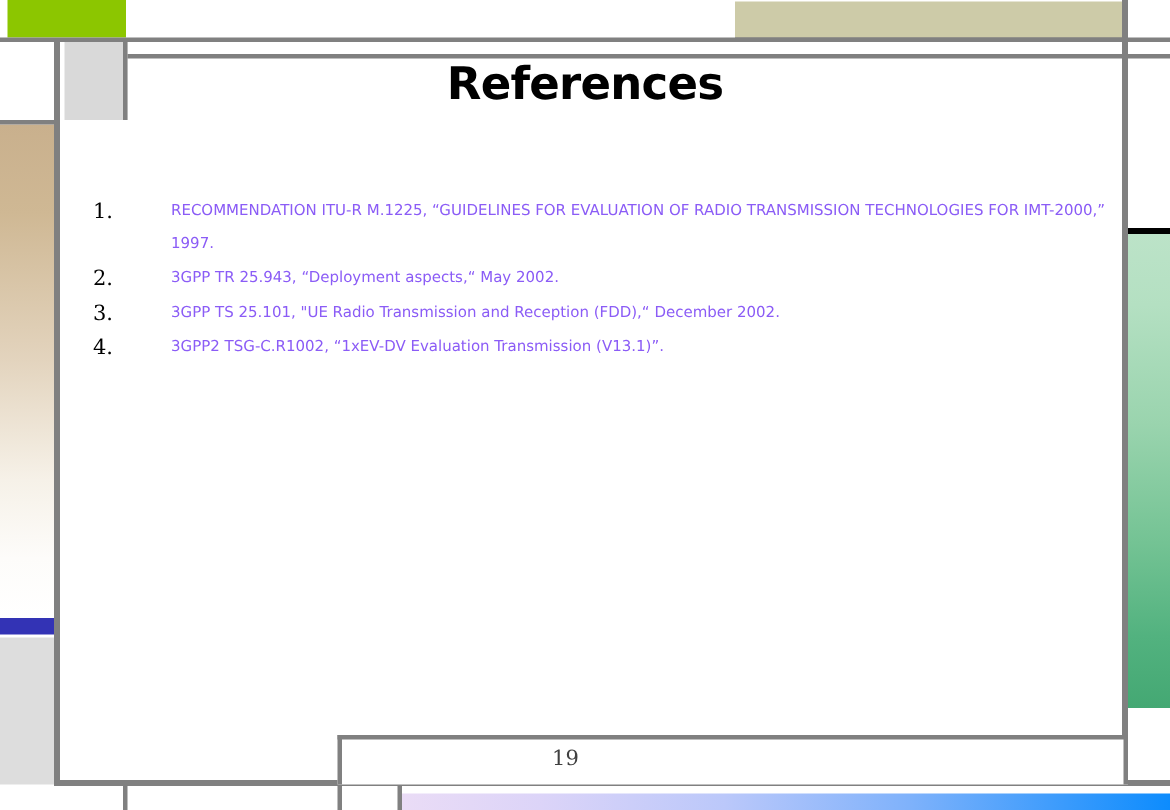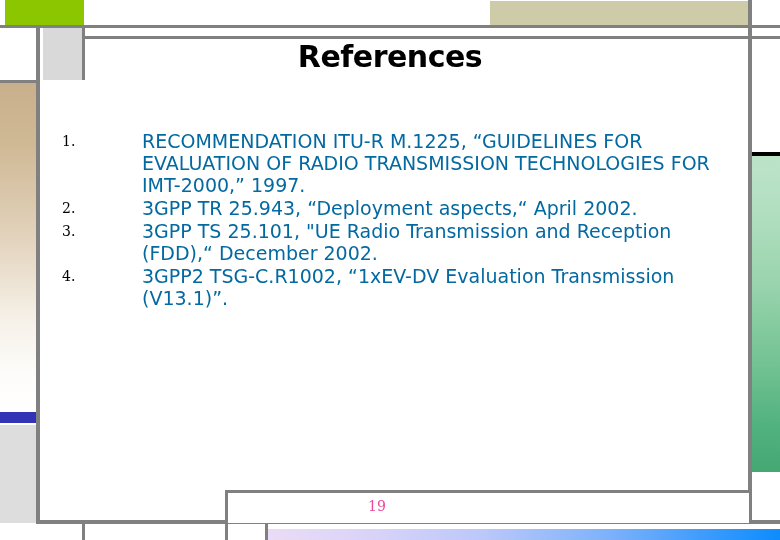--- a/index.html
+++ b/index.html
@@ -129,46 +129,45 @@
   .ref-num {
     flex: 0 0 52px;
     font-family: "DejaVu Serif", serif;
     font-size: 14px;
     color: #000000;
     line-height: 22px;
   }
   .ref-text {
     flex: 1 1 auto;
     font-family: "DejaVu Sans", sans-serif;
-    font-size: 19px;
-    color: #0369a1;
+    font-size: 10px;
+    color: #8b5cf6;
     line-height: 22px;
     white-space: pre-line;
-    margin-left: 28px;
   }
 
   
   .page-box {
     position: absolute;
     left: 225px; top: 490px;
     width: 527px; height: 33px;
     border-top: 3px solid #808080;
     border-left: 3px solid #808080;
     border-right: 3px solid #808080;
     box-sizing: border-box;
     background: #ffffff;
   }
   .page-num {
     position: absolute;
     left: 0; top: 5px;
     width: 298px;
     text-align: center;
     font-family: "DejaVu Serif", serif;
     font-size: 14px;
-    color: #ec4899;
+    color: #404040;
   }
 </style>
 </head>
 <body>
 
 <div class="slide">
 
   <div class="green-block"></div>
   <div class="gray-box"></div>
   <div class="tan-column"></div>
@@ -207,21 +206,21 @@
 
   <div class="ref-list">
 
     <div class="ref-item">
       <div class="ref-num">1.</div>
       <div class="ref-text">RECOMMENDATION ITU-R M.1225, “GUIDELINES  FOR  EVALUATION OF  RADIO TRANSMISSION TECHNOLOGIES  FOR  IMT-2000,” 1997.</div>
     </div>
 
     <div class="ref-item">
       <div class="ref-num">2.</div>
-      <div class="ref-text">3GPP TR 25.943, “Deployment aspects,“ April 2002.</div>
+      <div class="ref-text">3GPP TR 25.943, “Deployment aspects,“ May 2002.</div>
     </div>
 
     <div class="ref-item">
       <div class="ref-num">3.</div>
       <div class="ref-text">3GPP TS 25.101, "UE Radio Transmission and Reception (FDD),“ December 2002.</div>
     </div>
 
     <div class="ref-item">
       <div class="ref-num">4.</div>
       <div class="ref-text">3GPP2 TSG-C.R1002, “1xEV-DV Evaluation Transmission (V13.1)”.</div>

